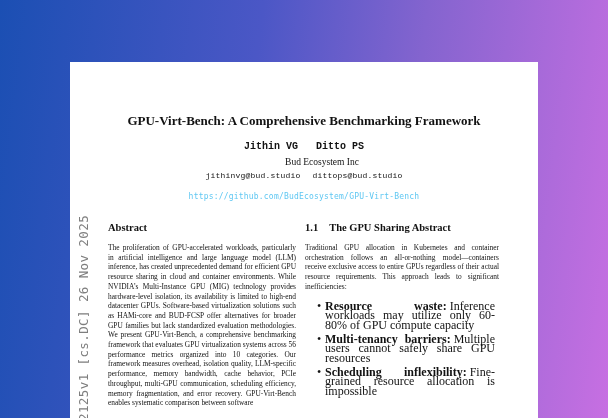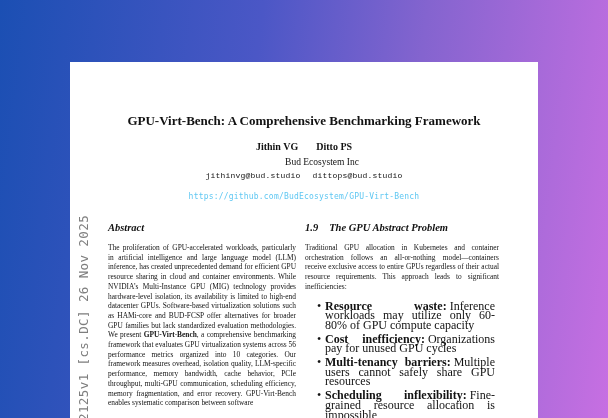--- a/index.html
+++ b/index.html
@@ -15,44 +15,44 @@
   }
   .arxiv-stamp {
     position: absolute; left: 6px; top: 359px;
     transform: rotate(-90deg); transform-origin: 0 0;
     font-family: "DejaVu Sans Mono", monospace;
     font-size: 12.5px; letter-spacing: 0.4px;
     color: #7e7e7e; white-space: nowrap;
   }
   .title-block { margin-top: 50px; text-align: center; }
   .paper-title { font-weight: bold; font-size: 13px; line-height: 18px; margin: 4px; }
-  .authors { margin-top: 11px; font-weight: bold; font-size: 10px; }
+  .authors { margin-top: 11px; font-weight: bold; font-size: 10px; font-family: Liberation Mono, monospace; }
   .authors .author + .author { margin-left: 18px; }
   .affiliation { margin-top: 5px; font-size: 9.5px; padding-left: 36px; }
   .emails { margin-top: 4px; font-family: Liberation Mono, monospace; font-size: 8px; letter-spacing: 0.2px; }
   .emails .email + .email { margin-left: 12px; }
   .repo-row { margin-top: 5px; text-align: center; }
   .repo-link {
     font-family: "DejaVu Sans Mono", monospace; font-size: 8px; letter-spacing: 0.2px;
     color: #5ec7f2; text-decoration: none;
   }
   .columns { display: flex; margin: 19px 38px 0 38px; gap: 9px; }
   .col-left { width: 188px; }
   .col-right { width: 194px; }
-  .sec-heading { font-size: 10.5px; font-weight: bold; margin: 0 0 10px 0; font-style: italic; }
+  .sec-heading { font-size: 10.5px; font-weight: bold; margin: 0 0 10px 0; }
   .sec-num { margin-right: 11px; }
   .body-text { font-size: 7.4px; line-height: 9.7px; text-align: justify; margin: 0; }
   .intro { margin-bottom: 9px; }
   .bullets { list-style: none; margin: 10px 0 0 0; padding: 0 0 0 9px; }
   .bullets li {
     font-size: 12px; line-height: 9.7px; text-align: justify;
     position: relative; padding-left: 7px; margin: 4px;
   }
   .bullets li::before { content: "\2022"; position: absolute; left: -1px; }
-  .b { font-weight: bold; }
+  .b { font-weight: normal; }
   .bullet-label { font-weight: bold; margin-right: 3px; }
 </style>
 </head>
 <body>
 
 <div class="paper">
 
   <div class="arxiv-stamp">2125v1  [cs.DC]  26 Nov 2025</div>
 
   <div class="title-block">
@@ -72,24 +72,23 @@
   </div>
 
   <div class="columns">
 
     <div class="col-left">
       <h2 class="sec-heading">Abstract</h2>
       <p class="body-text"><span>The proliferation of GPU-accelerated workloads, particularly in artificial intelligence and large language model (LLM) inference, has created unprecedented demand for efficient GPU resource sharing in cloud and container environments. While NVIDIA’s Multi-Instance GPU (MIG) technology provides hardware-level isolation, its availability is limited to high-end datacenter GPUs. Software-based virtualization solutions such as HAMi-core and BUD-FCSP offer alternatives for broader GPU families but lack standardized evaluation methodologies. We present </span><span class="b">GPU-Virt-Bench</span><span>, a comprehensive benchmarking framework that evaluates GPU virtualization systems across 56 performance metrics organized into 10 categories. Our framework measures overhead, isolation quality, LLM-specific performance, memory bandwidth, cache behavior, PCIe throughput, multi-GPU communication, scheduling efficiency, memory fragmentation, and error recovery. GPU-Virt-Bench enables systematic comparison between software</span></p>
     </div>
 
     <div class="col-right">
-      <h2 class="sec-heading"><span class="sec-num">1.9</span><span>The GPU Abstract Problem</span></h2>
+      <h2 class="sec-heading"><span class="sec-num">1.1</span><span>The GPU Sharing Abstract</span></h2>
       <p class="body-text intro">Traditional GPU allocation in Kubernetes and container orchestration follows an all-or-nothing model—containers receive exclusive access to entire GPUs regardless of their actual resource requirements. This approach leads to significant inefficiencies:</p>
       <ul class="bullets">
         <li><span class="bullet-label">Resource waste:</span><span>Inference workloads may utilize only 60-80% of GPU compute capacity</span></li>
-        <li><span class="bullet-label">Cost inefficiency:</span><span>Organizations pay for unused GPU cycles</span></li>
         <li><span class="bullet-label">Multi-tenancy barriers:</span><span>Multiple users cannot safely share GPU resources</span></li>
         <li><span class="bullet-label">Scheduling inflexibility:</span><span>Fine-grained resource allocation is impossible</span></li>
       </ul>
     </div>
 
   </div>
 </div>
 
 </body></html>

